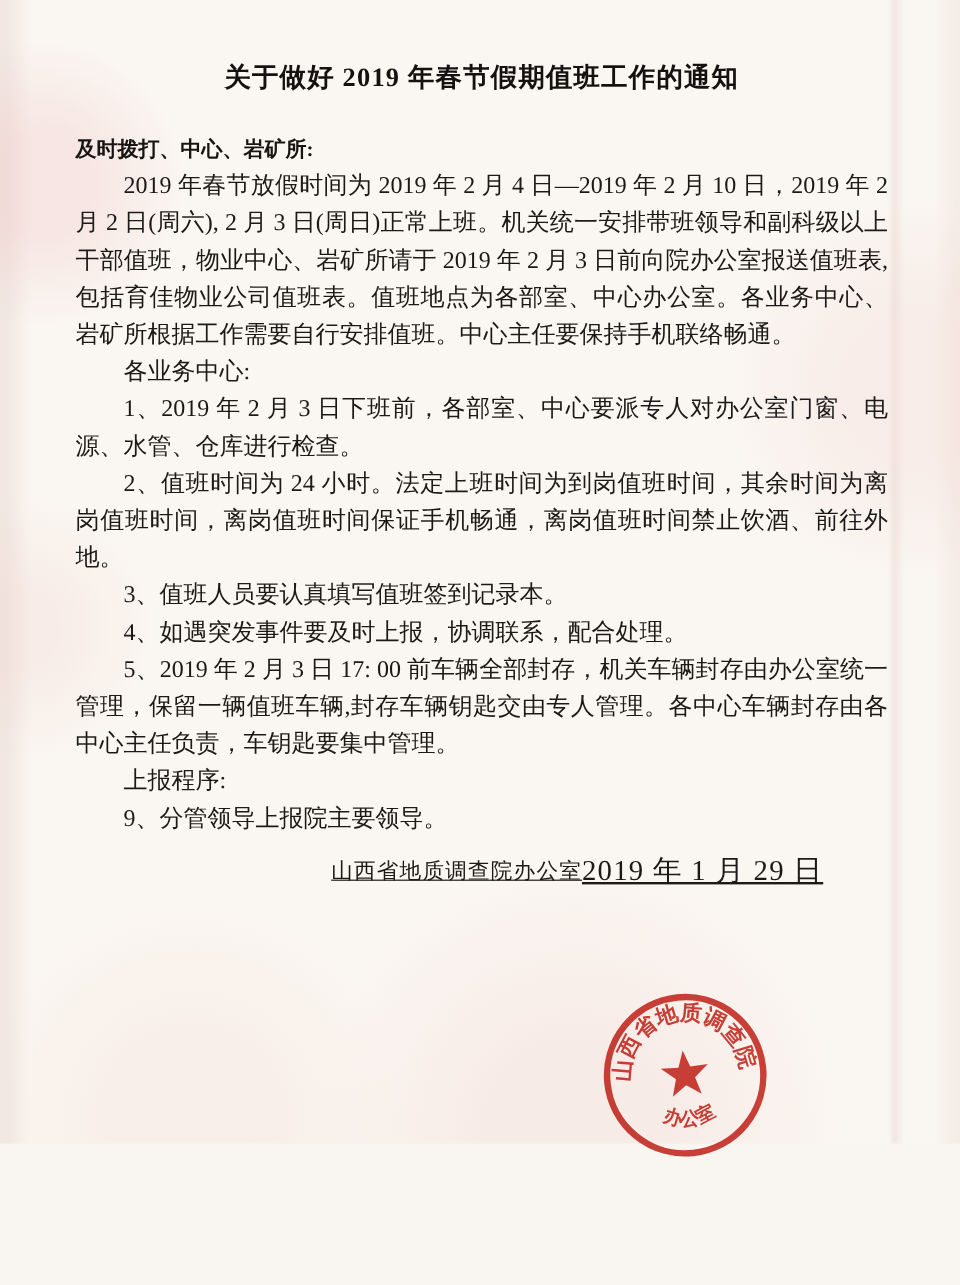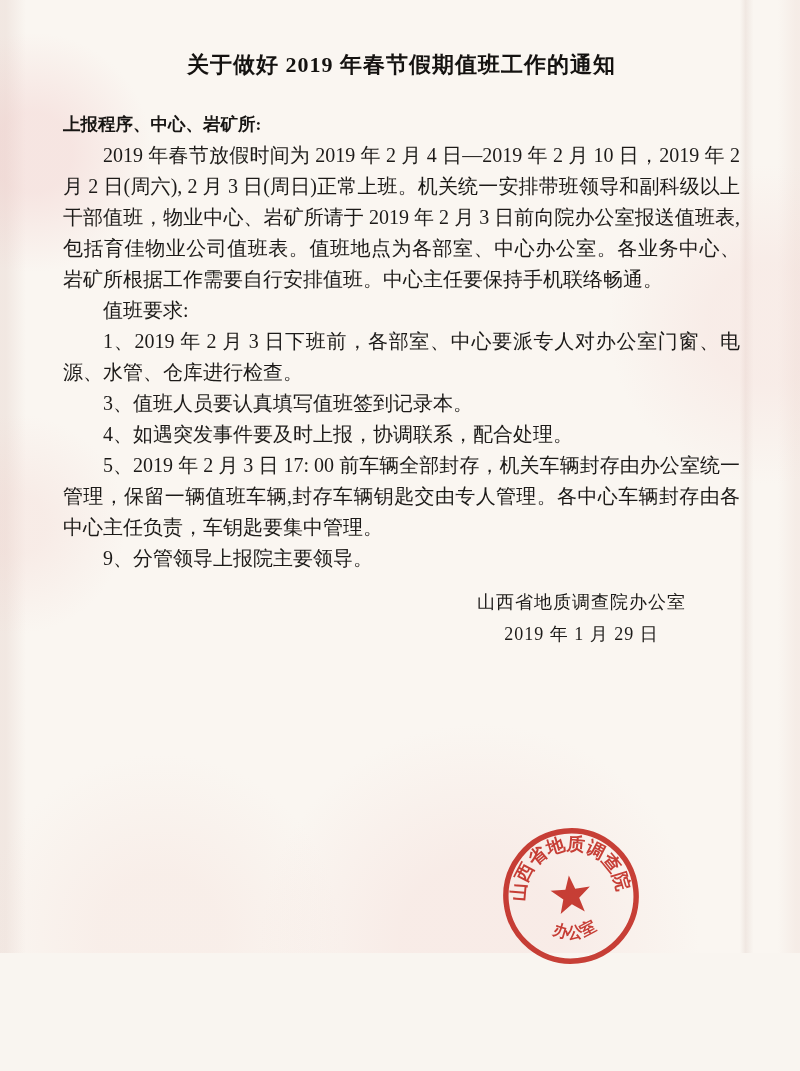--- a/index.html
+++ b/index.html
@@ -34,49 +34,51 @@
   }
   .doc-body p{
     margin:0;font-size:20px;line-height:31px;text-align:justify;
     text-indent:2em;color:#1c1a18;
   }
   .doc-body p.heading{text-indent:2em;}
   .sig-block{
     margin-top:12px;padding-right:54px;
     display:flex;flex-direction:column;align-items:flex-end;
   }
-  .sig-inner{display:flex;flex-direction:column;align-items:center;}
+  .sig-inner{display:flex;flex-direction:row;text-decoration:underline;}
   .sig-org{font-size:18px;line-height:32px;letter-spacing:1px;color:#1c1a18;}
-  .sig-date{font-size:18px;line-height:32px;letter-spacing:1px;color:#1c1a18;}
+  .sig-date{font-size:24px;line-height:32px;letter-spacing:1px;color:#1c1a18;}
   .seal{
     position:absolute;left:497px;top:822px;width:148px;height:148px;
     mix-blend-mode:multiply;opacity:.88;transform:rotate(-6deg);
     pointer-events:none;
   }
   .seal text{font-family:"Liberation Serif","DejaVu Serif",serif;font-weight:bold;}
 </style>
 </head>
 <body>
 
 <div class="page">
   <div class="content">
 
     <h1 class="title">关于做好 2019 年春节假期值班工作的通知</h1>
 
-    <div class="salutation">上报程序、中心、岩矿所:</div>
+    <div class="salutation">及时拨打、中心、岩矿所:</div>
 
     <div class="doc-body">
       <p>2019 年春节放假时间为 2019 年 2 月 4 日—2019 年 2 月 10 日，2019 年 2 月 2 日(周六), 2 月 3 日(周日)正常上班。机关统一安排带班领导和副科级以上干部值班，物业中心、岩矿所请于 2019 年 2 月 3 日前向院办公室报送值班表,包括育佳物业公司值班表。值班地点为各部室、中心办公室。各业务中心、岩矿所根据工作需要自行安排值班。中心主任要保持手机联络畅通。</p>
 
-      <p class="heading">值班要求:</p>
+      <p class="heading">各业务中心:</p>
       <p>1、2019 年 2 月 3 日下班前，各部室、中心要派专人对办公室门窗、电源、水管、仓库进行检查。</p>
+      <p>2、值班时间为 24 小时。法定上班时间为到岗值班时间，其余时间为离岗值班时间，离岗值班时间保证手机畅通，离岗值班时间禁止饮酒、前往外地。</p>
       <p>3、值班人员要认真填写值班签到记录本。</p>
       <p>4、如遇突发事件要及时上报，协调联系，配合处理。</p>
       <p>5、2019 年 2 月 3 日 17: 00 前车辆全部封存，机关车辆封存由办公室统一管理，保留一辆值班车辆,封存车辆钥匙交由专人管理。各中心车辆封存由各中心主任负责，车钥匙要集中管理。</p>
 
+      <p class="heading">上报程序:</p>
       <p>9、分管领导上报院主要领导。</p>
     </div>
 
     <div class="sig-block">
       <div class="sig-inner">
         <div class="sig-org">山西省地质调查院办公室</div>
         <div class="sig-date">2019 年 1 月 29 日</div>
       </div>
     </div>
   </div>

